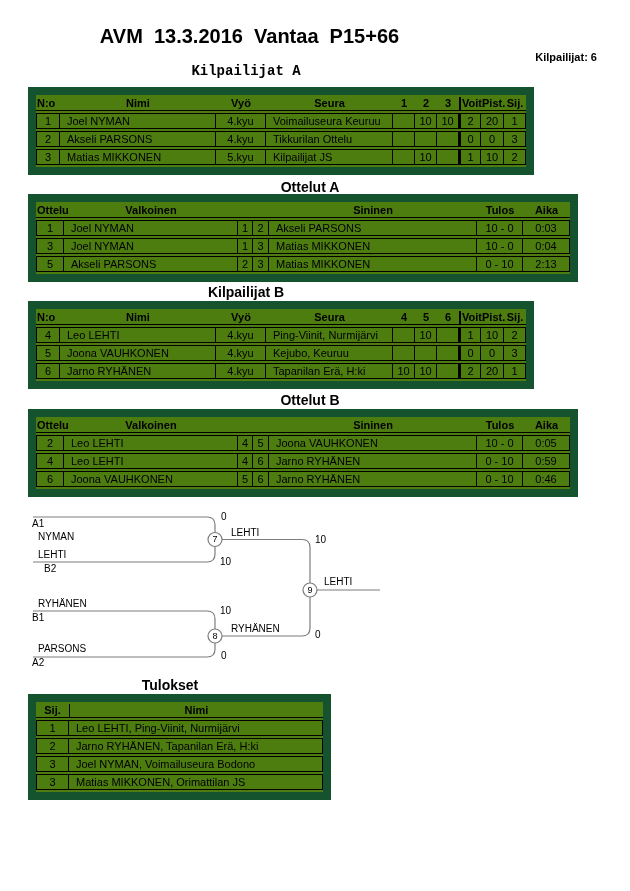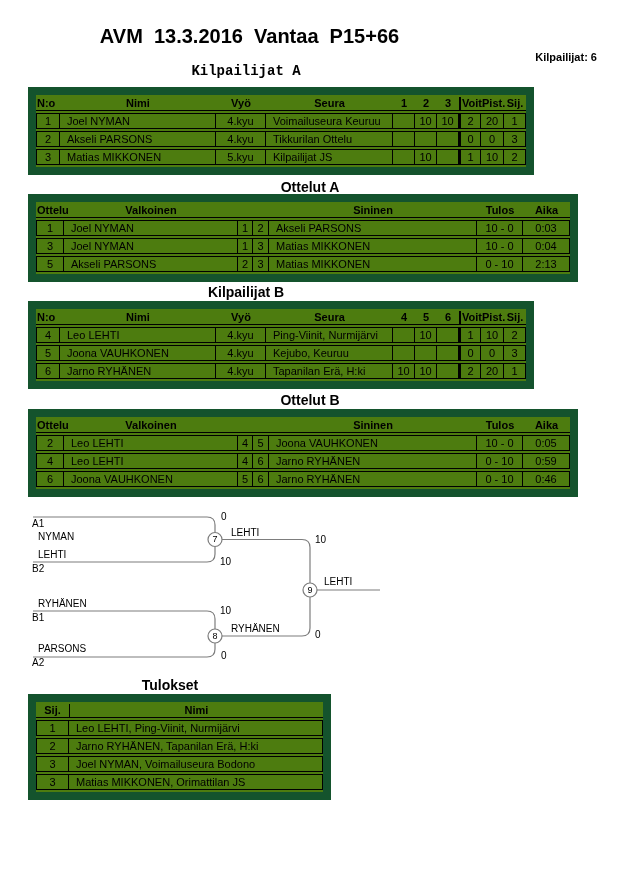--- a/index.html
+++ b/index.html
@@ -305,21 +305,21 @@
         <path d="M317 92 H380"></path>
         <circle cx="215" cy="41.5" r="7" fill="#fff"></circle>
         <circle cx="215" cy="138" r="7" fill="#fff"></circle>
         <circle cx="310" cy="92" r="7" fill="#fff"></circle>
       </g>
     </svg>
     <div class="bk" style="left:38px; top:6px;margin-top:27px;">NYMAN</div>
     <div class="bk" style="left:32px; top:20px;">A1</div>
     <div class="bk" style="left:221px; top:13px;">0</div>
     <div class="bk" style="left:38px; top:51px;">LEHTI</div>
-    <div class="bk" style="left:32px; top:65px;">B2</div>
+    <div class="bk" style="left:44px; top:65px;">B2</div>
     <div class="bk" style="left:220px; top:58px;">10</div>
     <div class="match-no" style="left:208px; top:35px;">7</div>
     <div class="bk" style="left:231px; top:29px;">LEHTI</div>
     <div class="bk" style="left:315px; top:36px;">10</div>
 
     <div class="bk" style="left:38px; top:100px;">RYHÄNEN</div>
     <div class="bk" style="left:32px; top:114px;">B1</div>
     <div class="bk" style="left:220px; top:107px;">10</div>
     <div class="bk" style="left:38px; top:145px;">PARSONS</div>
     <div class="bk" style="left:32px; top:159px;">A2</div>

